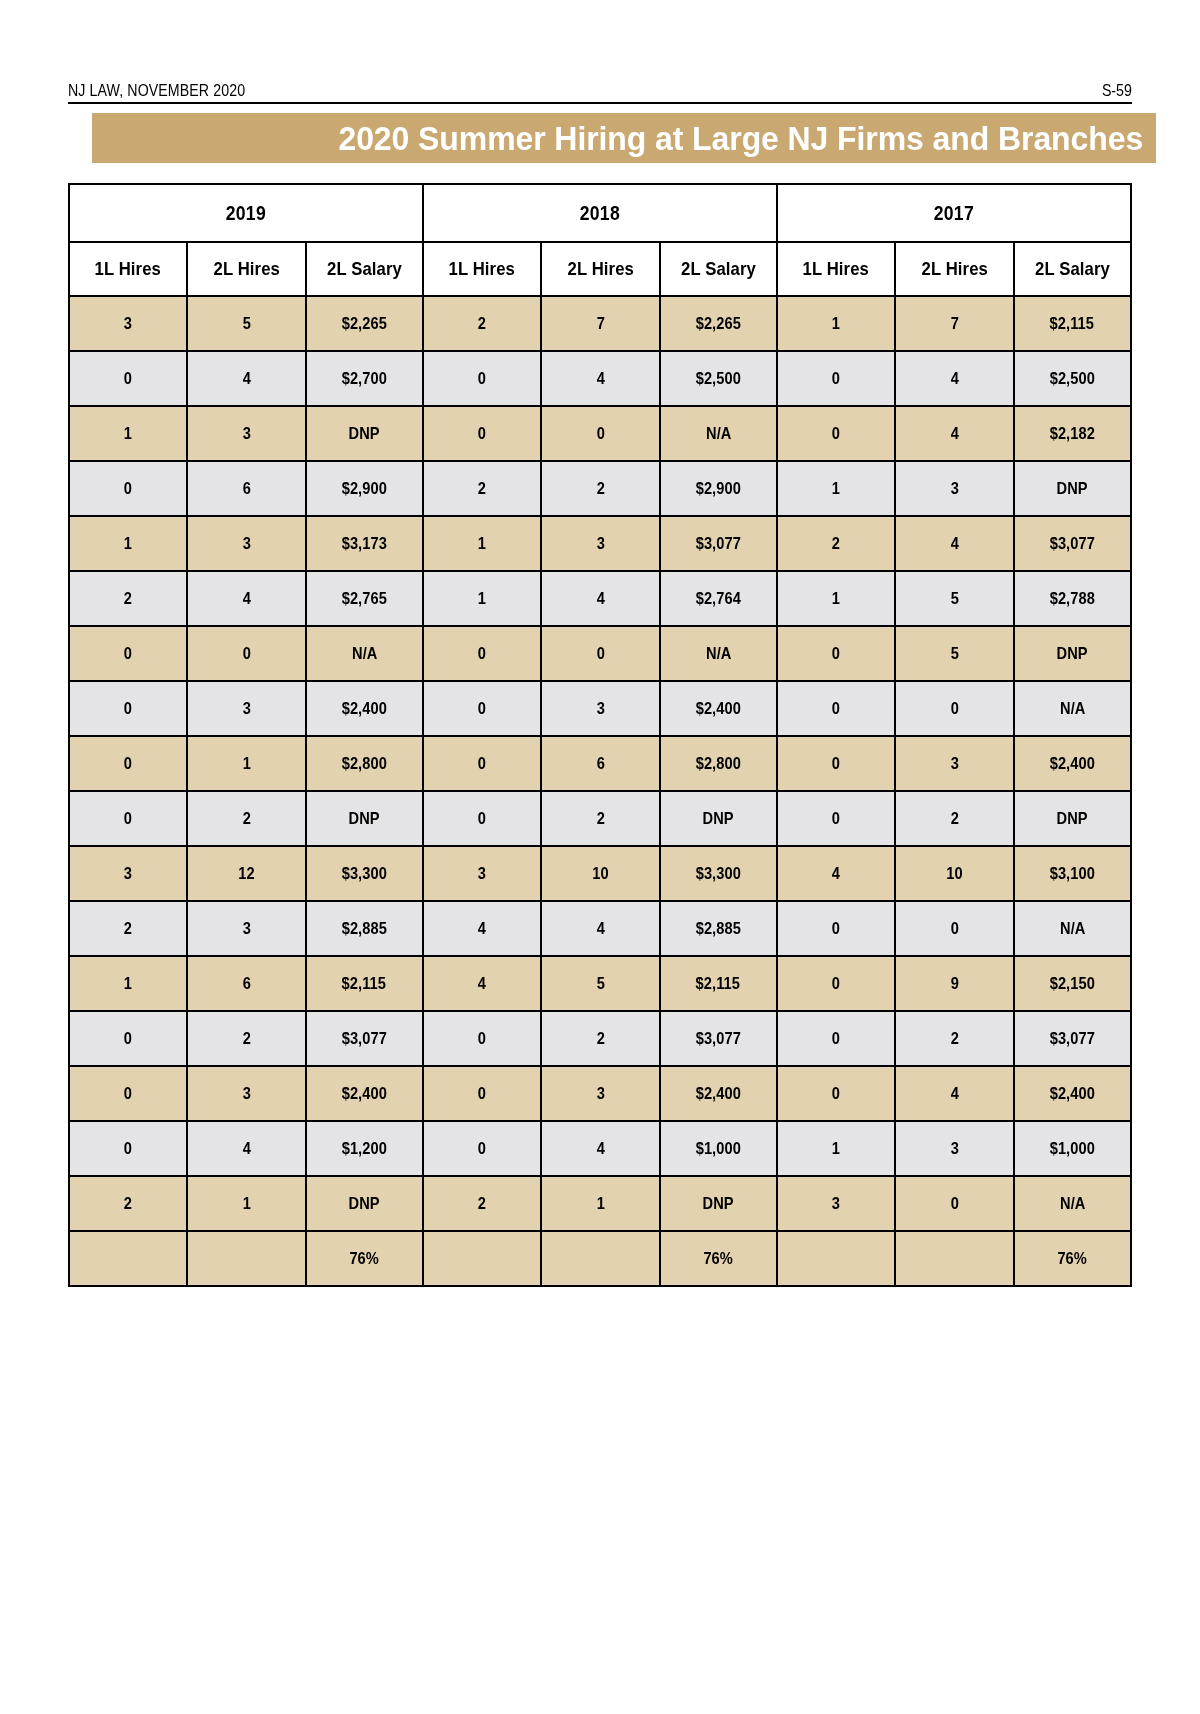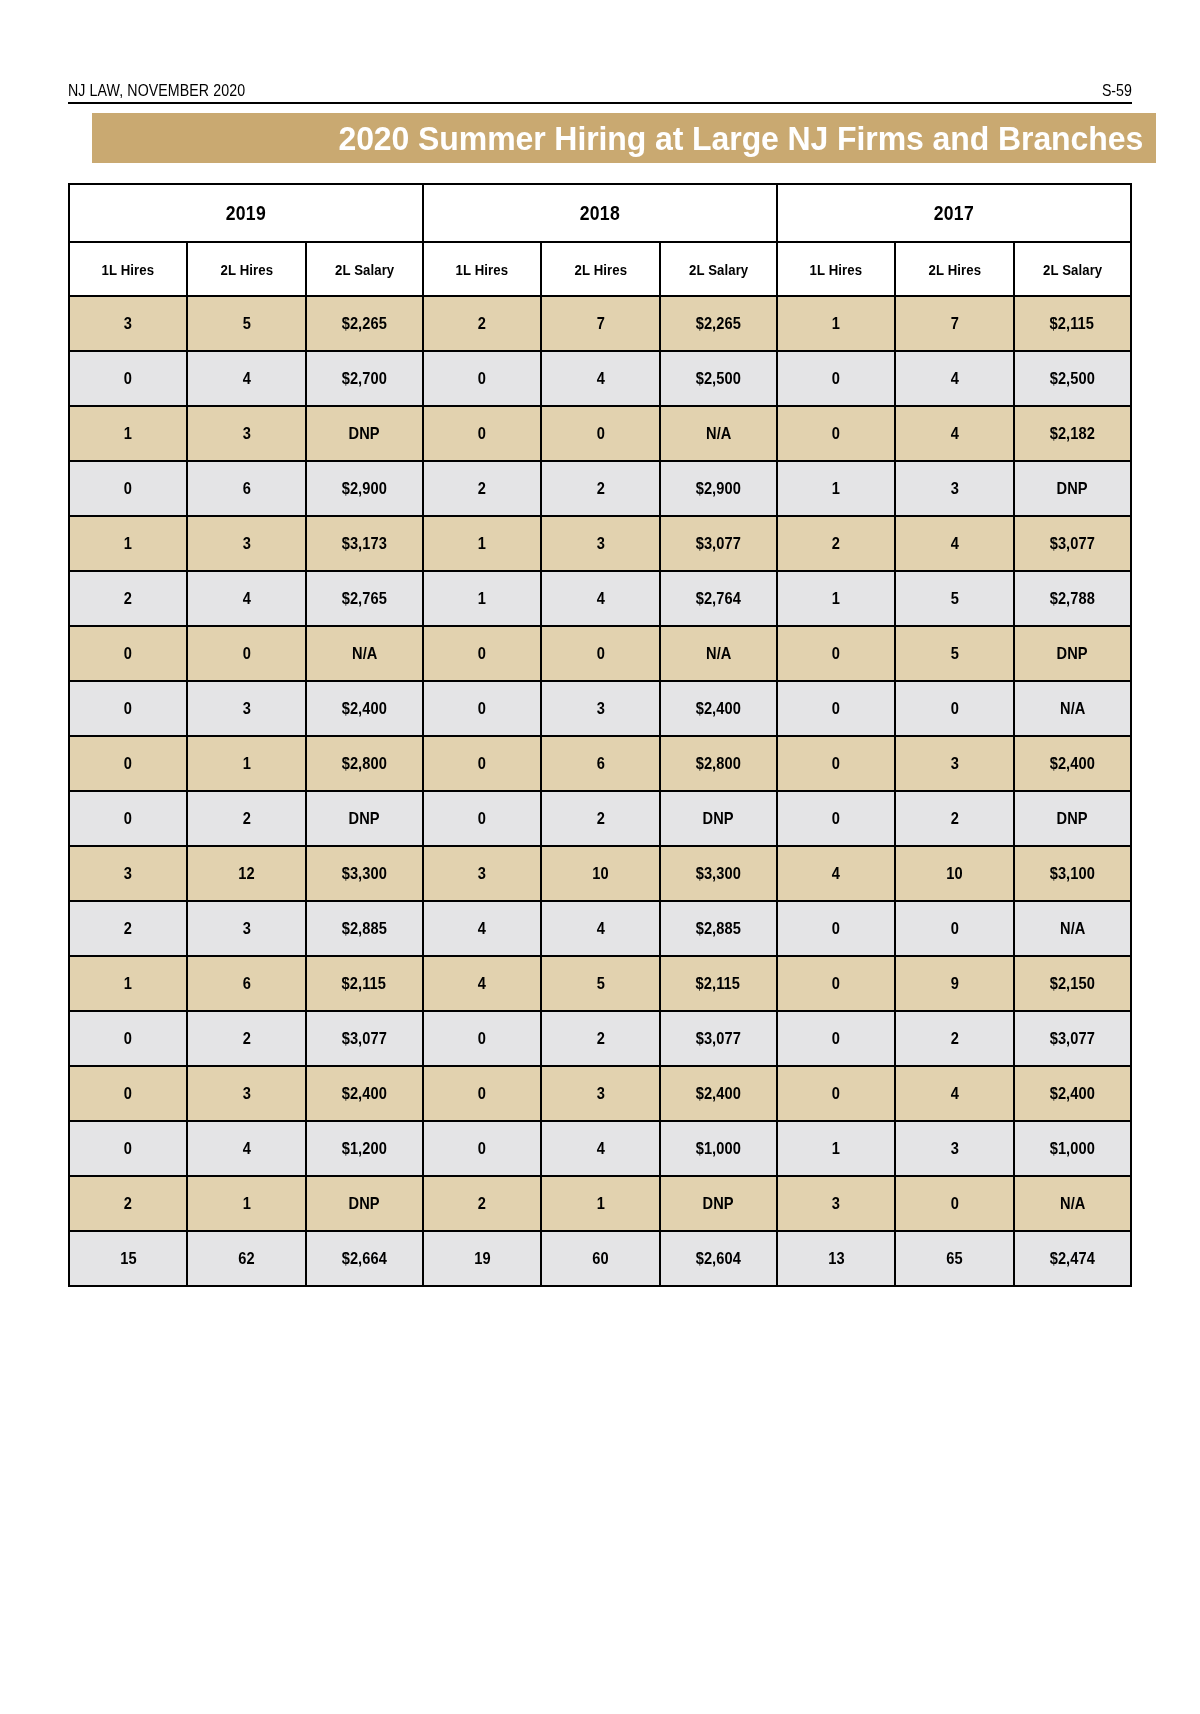--- a/index.html
+++ b/index.html
@@ -114,21 +114,21 @@
   col.c-wide   { width: 106px; }
 
   th.year-head {
     height: 56px;
     font-size: 20px;
     letter-spacing: 0.3px;
     background: #ffffff;
   }
   th.sub-head {
     height: 52px;
-    font-size: 15px;
+    font-size: 19px;
     background: #ffffff;
     letter-spacing: 0.1px;
   }
   th.sub-head span,
   th.year-head span {
     display: inline-block;
     transform: scaleX(0.88);
     white-space: nowrap;
   }
 
@@ -373,28 +373,28 @@
             <td class="cell"><span>2</span></td>
             <td class="cell"><span>1</span></td>
             <td class="cell"><span>DNP</span></td>
             <td class="cell"><span>2</span></td>
             <td class="cell"><span>1</span></td>
             <td class="cell"><span>DNP</span></td>
             <td class="cell"><span>3</span></td>
             <td class="cell"><span>0</span></td>
             <td class="cell"><span>N/A</span></td>
           </tr>
-          <tr class="gray">
-            <td class="cell"><span>15</span></td>
-            <td class="cell"><span>62</span></td>
-            <td class="cell"><span>$2,664</span></td>
-            <td class="cell"><span>19</span></td>
-            <td class="cell"><span>60</span></td>
-            <td class="cell"><span>$2,604</span></td>
-            <td class="cell"><span>13</span></td>
-            <td class="cell"><span>65</span></td>
-            <td class="cell"><span>$2,474</span></td>
+          <tr class="tan">
+            <td class="cell"></td>
+            <td class="cell"></td>
+            <td class="cell"><span>76%</span></td>
+            <td class="cell"></td>
+            <td class="cell"></td>
+            <td class="cell"><span>76%</span></td>
+            <td class="cell"></td>
+            <td class="cell"></td>
+            <td class="cell"><span>76%</span></td>
           </tr>
         </tbody>
     </table>
   </div>
 
 </div>
 
 </body></html>

